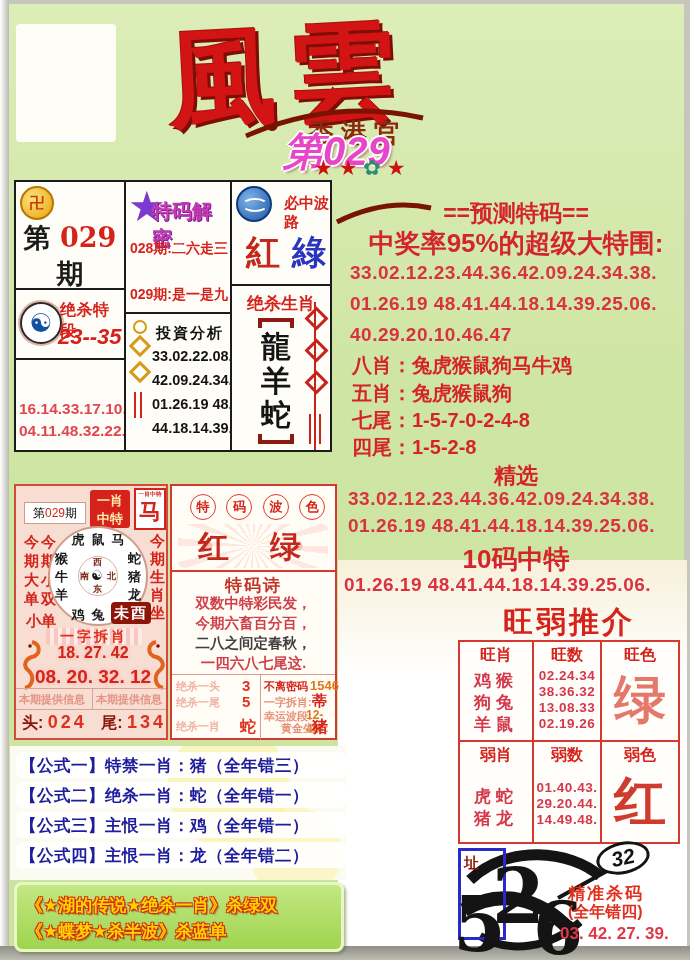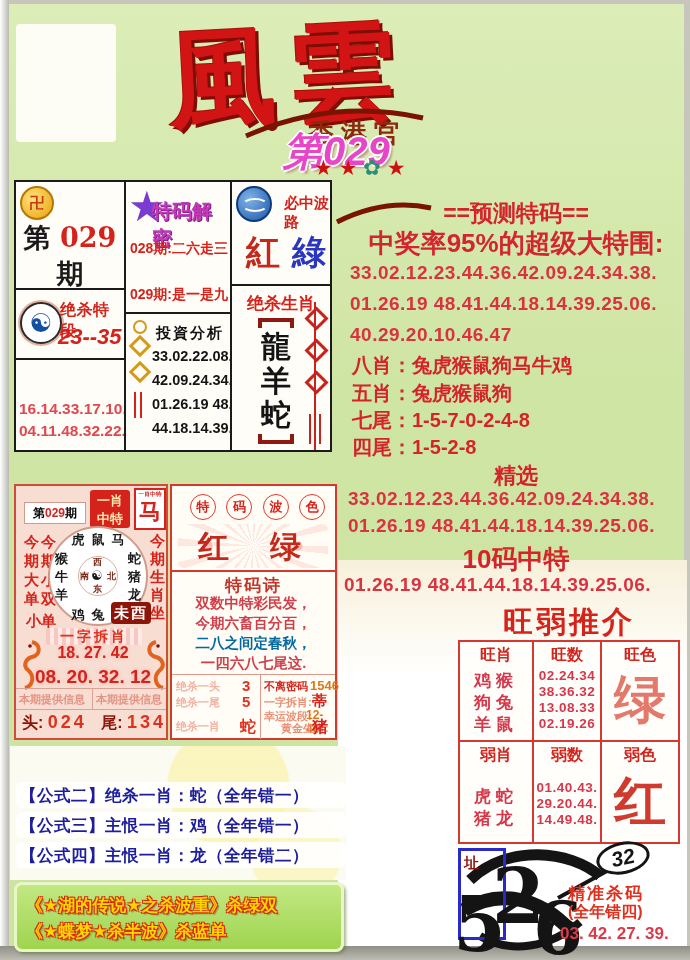--- a/index.html
+++ b/index.html
@@ -184,21 +184,21 @@
       <div>29.20.44.</div>
       <div>14.49.48.</div>
     </div>
   </div>
   <div class="wrcell" style="left:600px;top:740px;width:80px;height:104px;">
     <div class="wrhead">弱色</div>
     <div class="b" style="font-size:52px;color:#cf3b2e;line-height:70px;">红</div>
   </div>
 
   <div class="abs" style="left:14px;top:484px;width:154px;height:256px;background:#f8ddd2;border:2px solid #d24a3a;box-sizing:border-box;">
-    <div class="abs ctr" style="left:8px;top:16px;width:60px;height:20px;background:#fff;border:1px solid #cf9c8a;font-size:12px;font-weight:bold;line-height:20px;">
+    <div class="abs ctr" style="left:8px;top:16px;width:60px;height:20px;background:#fff;border:1px solid #cf9c8a;font-size:12px;font-weight:normal;line-height:20px;">
       <span>第</span><span style="color:#d5231b;">029</span><span>期</span>
     </div>
     <div class="abs ctr" style="left:74px;top:4px;width:40px;height:38px;background:#d5231b;border-radius:3px;color:#ffe8b0;font-weight:bold;font-size:13px;line-height:18px;padding-top:2px;box-sizing:border-box;">
       <div>一肖</div>
       <div>中特</div>
     </div>
     <div class="abs ctr" style="left:118px;top:2px;width:32px;height:42px;background:#fff;border:2px solid #d5231b;box-sizing:border-box;">
       <div style="font-size:6.5px;color:#d5231b;font-weight:bold;white-space:nowrap;transform:scale(.9);">一肖中特</div>
       <div style="font-size:22px;color:#d5231b;font-weight:bold;line-height:26px;">马</div>
     </div>
@@ -261,21 +261,21 @@
     <div class="abs" style="left:6px;top:38px;width:150px;height:44px;
                 background:radial-gradient(circle at 20% 50%,rgba(248,170,160,.7) 0 4px,transparent 5px),
                            radial-gradient(circle at 80% 50%,rgba(248,170,160,.7) 0 4px,transparent 5px),
                 repeating-conic-gradient(from 0deg at 50% 50%,rgba(250,190,180,.35) 0 6deg,transparent 6deg 18deg);border-radius:6px;"></div>
     <div class="abs serif b" style="left:26px;top:40px;font-size:31px;color:#c3281b;">红</div>
     <div class="abs serif b" style="left:98px;top:40px;font-size:31px;color:#c3281b;">绿</div>
     <div class="abs" style="left:0;top:84px;width:163px;border-top:2px solid #d5382e;"></div>
     <div class="abs ctr b" style="left:0;top:88px;width:163px;font-size:17px;color:#c2352a;letter-spacing:2px;">特码诗</div>
     <div class="abs ctr b" style="left:0;top:108px;width:163px;font-size:14.5px;color:#d0404a;">双数中特彩民发，</div>
     <div class="abs ctr b" style="left:0;top:128px;width:163px;font-size:14.5px;color:#d0404a;">今期六畜百分百，</div>
-    <div class="abs ctr b" style="left:0;top:148px;width:163px;font-size:14.5px;color:#0369a1;">二八之间定春秋，</div>
+    <div class="abs ctr b" style="left:0;top:148px;width:163px;font-size:14.5px;color:#404040;">二八之间定春秋，</div>
     <div class="abs ctr b" style="left:0;top:168px;width:163px;font-size:14.5px;color:#d0404a;">一四六八七尾这.</div>
 
     <div class="abs" style="left:0;top:188px;width:163px;height:64px;border-top:1px solid #e0988a;">
       <div class="abs" style="left:88px;top:0;width:1px;height:64px;background:#e0988a;"></div>
       <div class="abs" style="left:4px;top:4px;font-size:11px;color:#f0b4a4;font-weight:bold;">绝杀一头</div>
       <div class="abs b" style="left:70px;top:2px;font-size:15px;color:#e03020;">3</div>
       <div class="abs b" style="left:92px;top:4px;font-size:11px;color:#d5231b;">不离密码</div>
       <div class="abs b" style="left:138px;top:3px;font-size:13px;color:#e07818;">1546</div>
       <div class="abs" style="left:4px;top:20px;font-size:11px;color:#f0b4a4;font-weight:bold;">绝杀一尾</div>
       <div class="abs b" style="left:70px;top:18px;font-size:15px;color:#e03020;">5</div>
@@ -283,27 +283,28 @@
       <div class="abs b" style="left:140px;top:17px;font-size:15px;color:#d5231b;">蒂</div>
       <div class="abs b" style="left:92px;top:34px;font-size:11px;color:#e89078;">幸运波段:</div>
       <div class="abs b" style="left:134px;top:33px;font-size:12px;color:#e07818;">12-46</div>
       <div class="abs" style="left:4px;top:44px;font-size:11px;color:#f0b4a4;font-weight:bold;">绝杀一肖</div>
       <div class="abs b" style="left:68px;top:42px;font-size:16px;color:#e03020;">蛇</div>
       <div class="abs b" style="left:80px;top:46px;font-size:11px;color:#e89078;margin-left:29px;">黄金生肖:</div>
       <div class="abs b" style="left:140px;top:42px;font-size:16px;color:#d5231b;">猪</div>
     </div>
   </div>
 
+  <div class="fbox" style="top:752px;padding-left:4px;">【公式一】特禁一肖：猪（全年错三）</div>
   <div class="fbox" style="top:782px;padding-left:4px;">【公式二】绝杀一肖：蛇（全年错一）</div>
   <div class="fbox" style="top:812px;padding-left:4px;">【公式三】主恨一肖：鸡（全年错一）</div>
   <div class="fbox" style="top:842px;padding-left:4px;">【公式四】主恨一肖：龙（全年错二）</div>
 
   <div class="abs" style="left:14px;top:882px;width:330px;height:70px;background:linear-gradient(#c2e882,#9fd44f);
               border:3px solid #e8f8c4;border-radius:8px;box-sizing:border-box;box-shadow:2px 2px 3px rgba(90,110,50,.5);"></div>
-  <div class="yellowline" style="top:894px;">《★湖的传说★之杀波重》杀绿双</div>
+  <div class="yellowline" style="top:894px;">《★湖的传说★绝杀一肖》杀绿双</div>
   <div class="yellowline" style="top:920px;">《★蝶梦★杀半波》杀蓝单</div>
 
   <svg class="abs" style="left:448px;top:838px;" width="175" height="120">
     <path d="M22,42 C60,6 122,12 152,38" stroke="#141414" stroke-width="11" fill="none"></path>
     <path d="M16,72 C52,50 92,60 122,92" stroke="#141414" stroke-width="14" fill="none"></path>
     <path d="M32,98 C62,116 102,110 132,84" stroke="#141414" stroke-width="8" fill="none"></path>
     <path d="M110,60 L168,28" stroke="#141414" stroke-width="4" fill="none"></path>
   </svg>
   <div class="abs" style="left:458px;top:848px;width:48px;height:92px;border:3px solid #2a2ac8;box-sizing:border-box;"></div>
   <div class="abs b" style="left:464px;top:854px;font-size:15px;color:#8c1408;">址</div>

